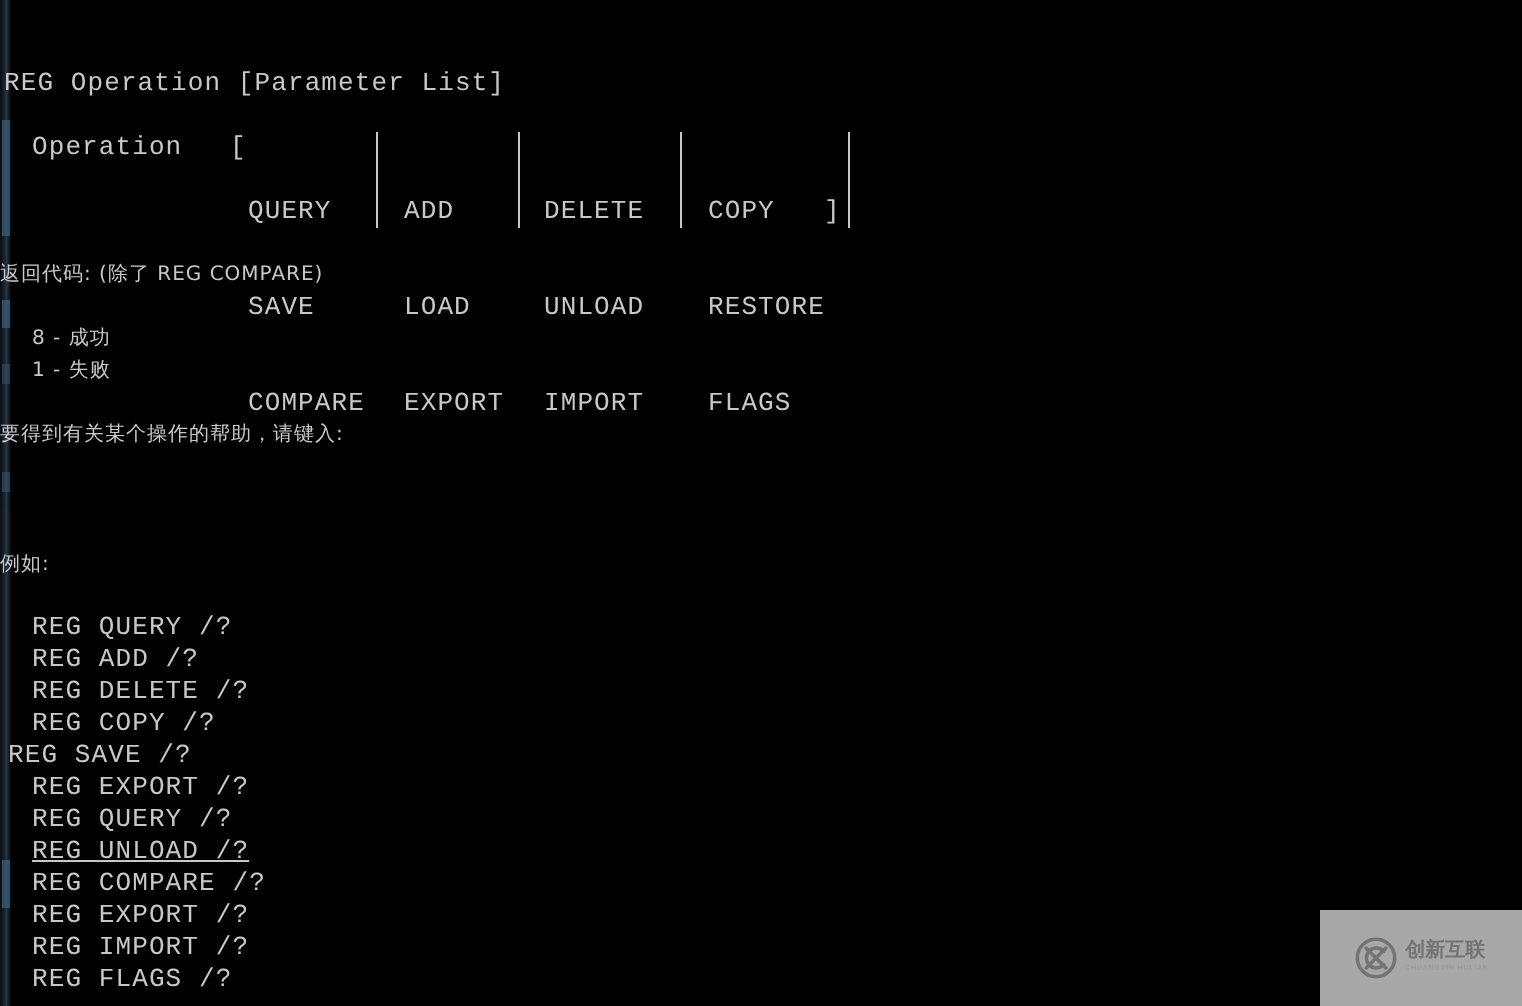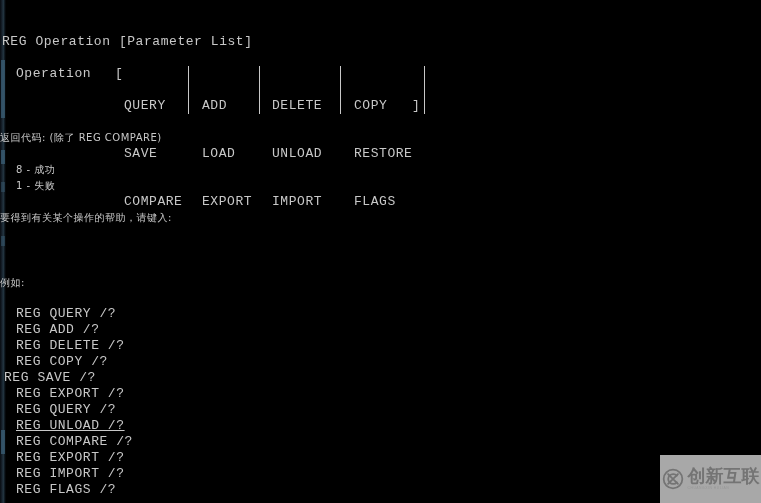--- a/index.html
+++ b/index.html
@@ -120,21 +120,21 @@
     height: 22px;
     flex: 0 0 22px;
   }
   #watermark .wm-texts {
     display: flex;
     flex-direction: column;
     line-height: 1;
   }
   #watermark .wm-title {
     font-family: "DejaVu Sans", sans-serif;
-    font-size: 18px;
+    font-size: 10px;
     font-weight: bold;
     color: #4a4a4a;
     letter-spacing: 0px;
     white-space: nowrap;
   }
   #watermark .wm-sub {
     font-family: "Liberation Sans", sans-serif;
     font-size: 3.4px;
     color: #8a8a8a;
     letter-spacing: 0.5px;

